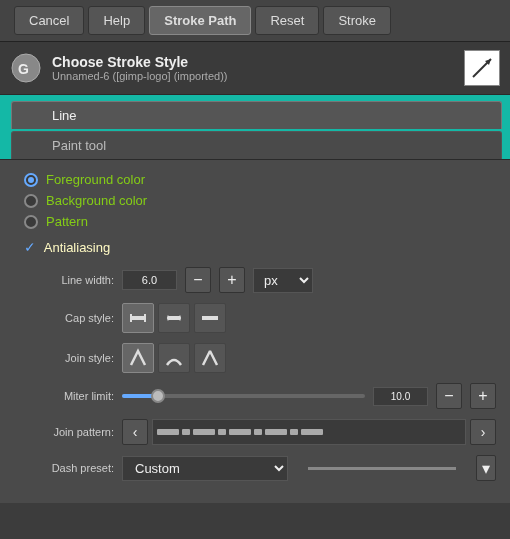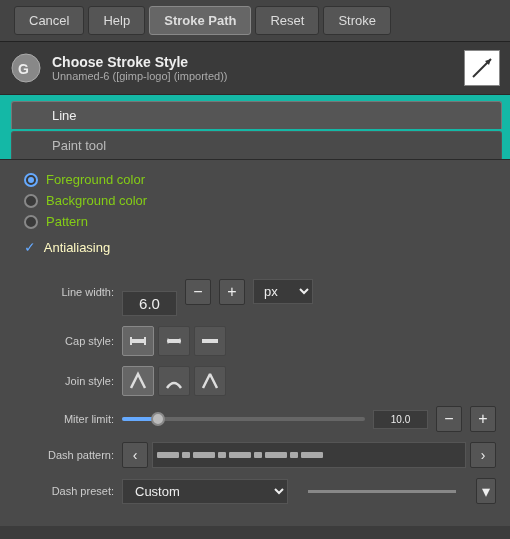--- a/index.html
+++ b/index.html
@@ -169,24 +169,23 @@
       font-size: 11px;
       flex-shrink: 0;
     }
 
     
     .num-input {
       width: 55px;
       background: #3a3a3a;
       border: 1px solid #555;
       color: #eee;
-      font-size: 15px;
+      font-size: 11px;
       padding: 3px 6px;
       text-align: center;
-      margin-top: 24px;
     }
     .small-btn {
       width: 26px;
       height: 26px;
       background: #555;
       border: 1px solid #333;
       color: #eee;
       font-size: 16px;
       cursor: pointer;
       display: flex;
@@ -459,21 +458,21 @@
         <div class="slider-fill"></div>
         <div class="slider-thumb"></div>
       </div>
     </div>
     <input class="miter-value" type="text" value="10.0" style="">
     <button class="small-btn">−</button>
     <button class="small-btn">+</button>
   </div>
 
   <div class="form-row">
-    <span class="form-label">Dash pattern:</span>
+    <span class="form-label">Join pattern:</span>
     <div class="dash-pattern-container">
       <button class="dash-arrow">‹</button>
       <div class="dash-pattern-track">
         <div class="dash-pattern-inner">
           <div class="dash-seg" style="width:22px"></div>
           <div class="dash-seg" style="width:8px"></div>
           <div class="dash-seg" style="width:22px"></div>
           <div class="dash-seg" style="width:8px"></div>
           <div class="dash-seg" style="width:22px"></div>
           <div class="dash-seg" style="width:8px"></div>

